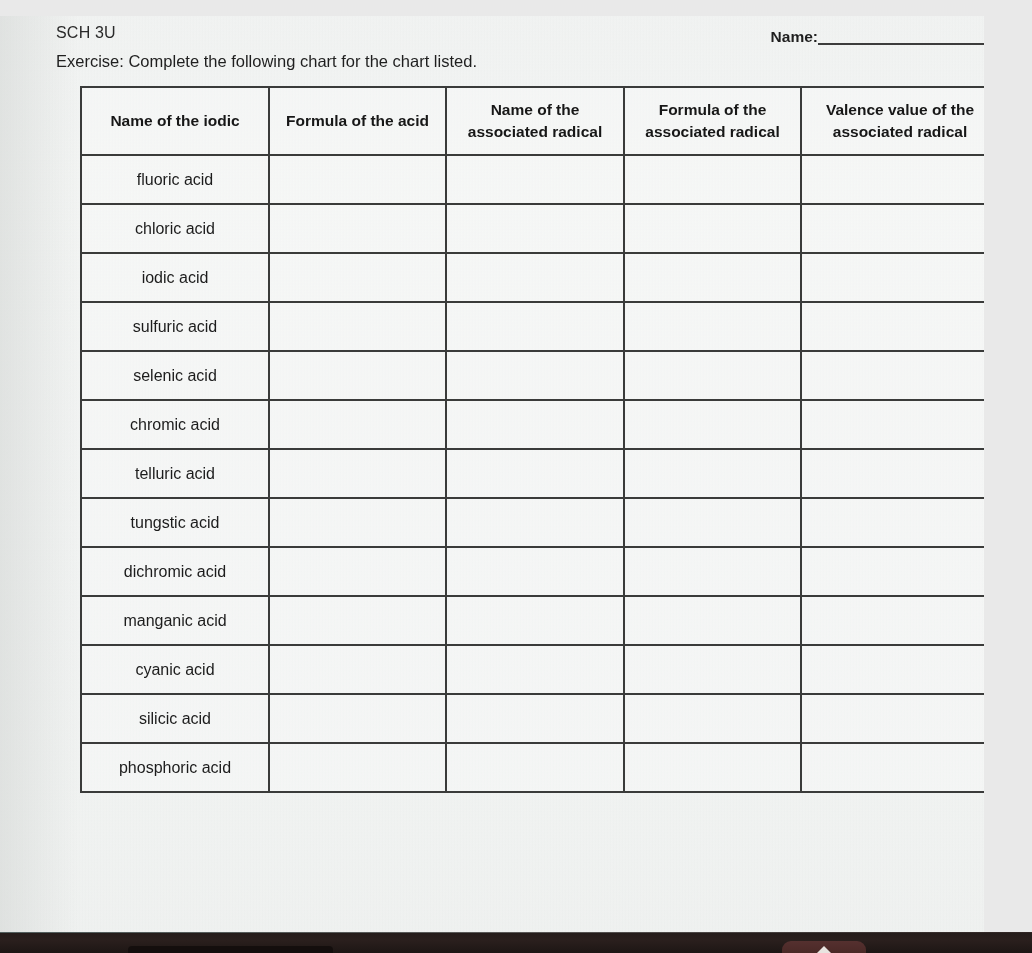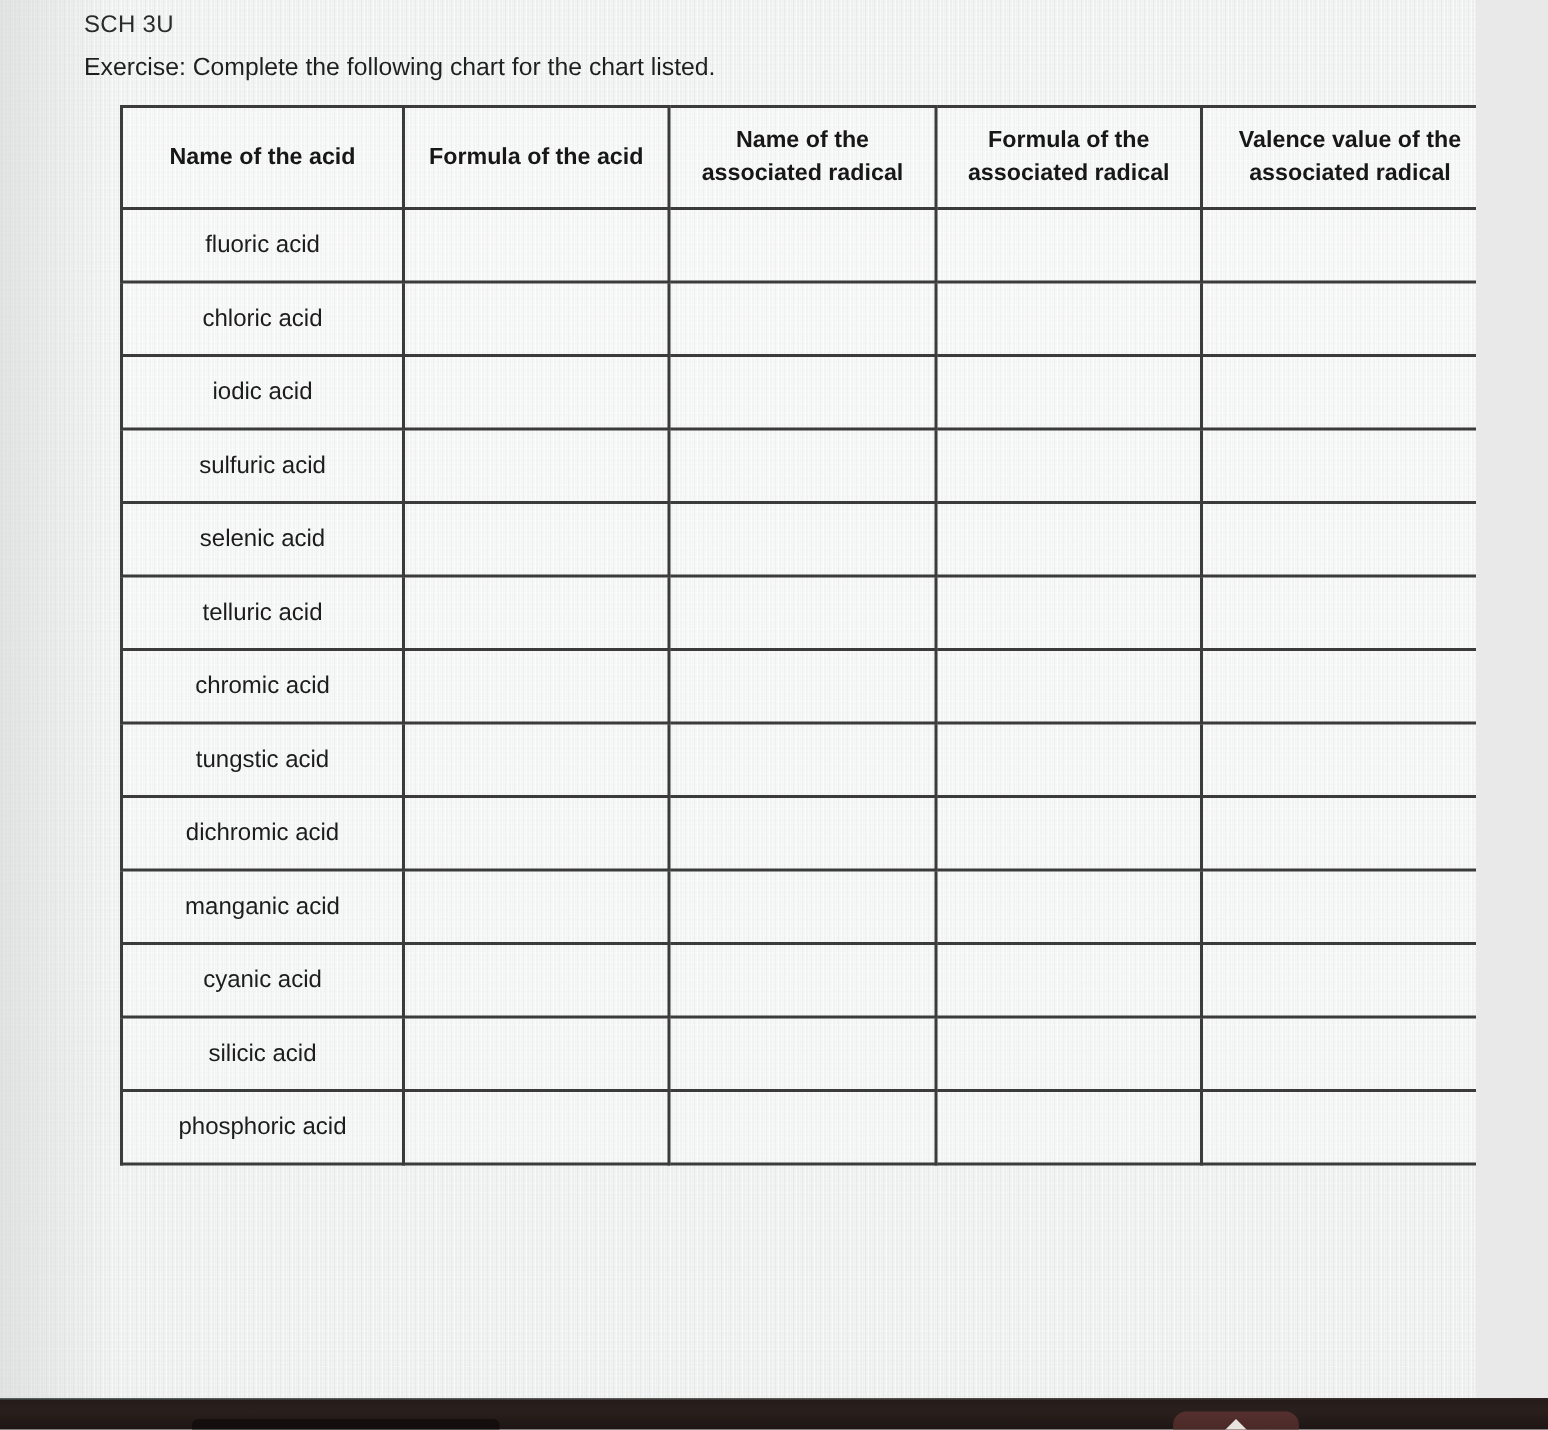--- a/index.html
+++ b/index.html
@@ -13,21 +13,21 @@
     height: 953px;
     overflow: hidden;
     font-family: "Liberation Sans", sans-serif;
     background: #e9e9e9;
     position: relative;
   }
 
   
   #page {
     position: absolute;
-    left: 0; top: 0;
+    left: 0; top: 16px;
     width: 984px;
     height: 932px;
     background:
       repeating-linear-gradient(90deg,
         rgba(255,255,255,0.65) 0px,
         rgba(228,232,230,0.55) 1px,
         rgba(255,255,255,0.5) 2px,
         rgba(235,238,236,0.45) 3px),
       repeating-linear-gradient(0deg,
         rgba(255,255,255,0.5) 0px,
@@ -194,35 +194,39 @@
 
   <div class="hdr">
 
     <div class="course-code">SCH 3U</div>
 
     <div class="exercise-line">
       <span class="lbl">Exercise:</span>
       <span class="txt">Complete the following chart for the chart listed.</span>
     </div>
 
+    <div class="name-block">
+      <span class="name-label">Name:</span>
+      <span class="name-rule"></span>
+    </div>
 
   </div>
 
   <table id="acid-table">
     <colgroup>
       <col class="c0">
         <col class="c1">
         <col class="c2">
         <col class="c3">
         <col class="c4">
     </colgroup>
     <thead>
       <tr>
         <th>
-          <span class="l1">Name of the acid</span>
+          <span class="l1">Name of the iodic</span>
           <span class="l2"></span>
         </th>
         <th>
           <span class="l1">Formula of the acid</span>
           <span class="l2"></span>
         </th>
         <th>
           <span class="l1">Name of the</span>
           <span class="l2">associated radical</span>
         </th>
@@ -266,28 +270,28 @@
           <td class="blank"></td>
         </tr>
         <tr>
           <td class="acid-name">selenic acid</td>
           <td class="blank"></td>
           <td class="blank"></td>
           <td class="blank"></td>
           <td class="blank"></td>
         </tr>
         <tr>
+          <td class="acid-name">chromic acid</td>
+          <td class="blank"></td>
+          <td class="blank"></td>
+          <td class="blank"></td>
+          <td class="blank"></td>
+        </tr>
+        <tr>
           <td class="acid-name">telluric acid</td>
-          <td class="blank"></td>
-          <td class="blank"></td>
-          <td class="blank"></td>
-          <td class="blank"></td>
-        </tr>
-        <tr>
-          <td class="acid-name">chromic acid</td>
           <td class="blank"></td>
           <td class="blank"></td>
           <td class="blank"></td>
           <td class="blank"></td>
         </tr>
         <tr>
           <td class="acid-name">tungstic acid</td>
           <td class="blank"></td>
           <td class="blank"></td>
           <td class="blank"></td>

